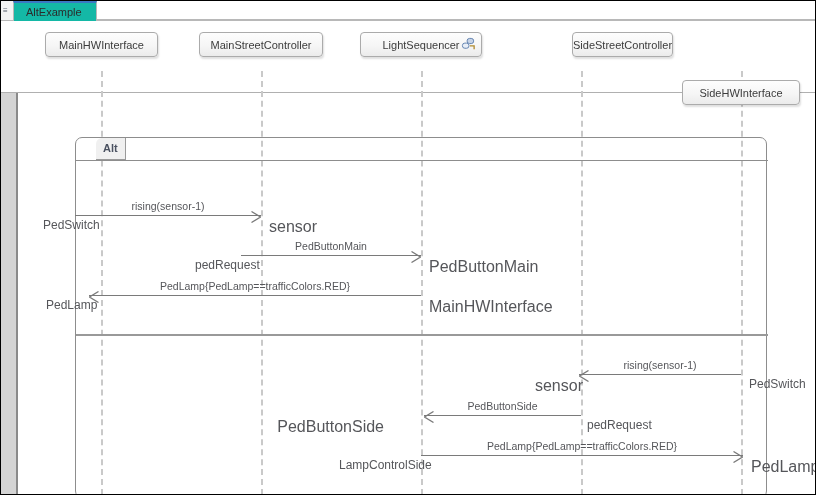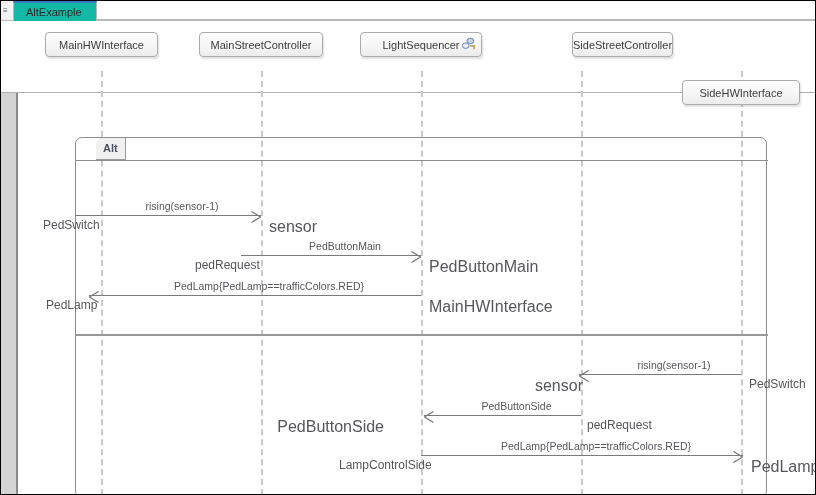--- a/index.html
+++ b/index.html
@@ -170,21 +170,20 @@
   .arrow-head {
     position: absolute;
     width: 10px; height: 12px;
   }
   .msg-label {
     position: absolute;
     font-size: 10.5px;
     color: #55565a;
     white-space: nowrap;
     text-align: center;
-    margin-left: 14px;
   }
   .end-label {
     position: absolute;
     font-size: 16px;
     color: #55565a;
     white-space: nowrap;
   }
   .gate-label {
     position: absolute;
     font-size: 12px;

